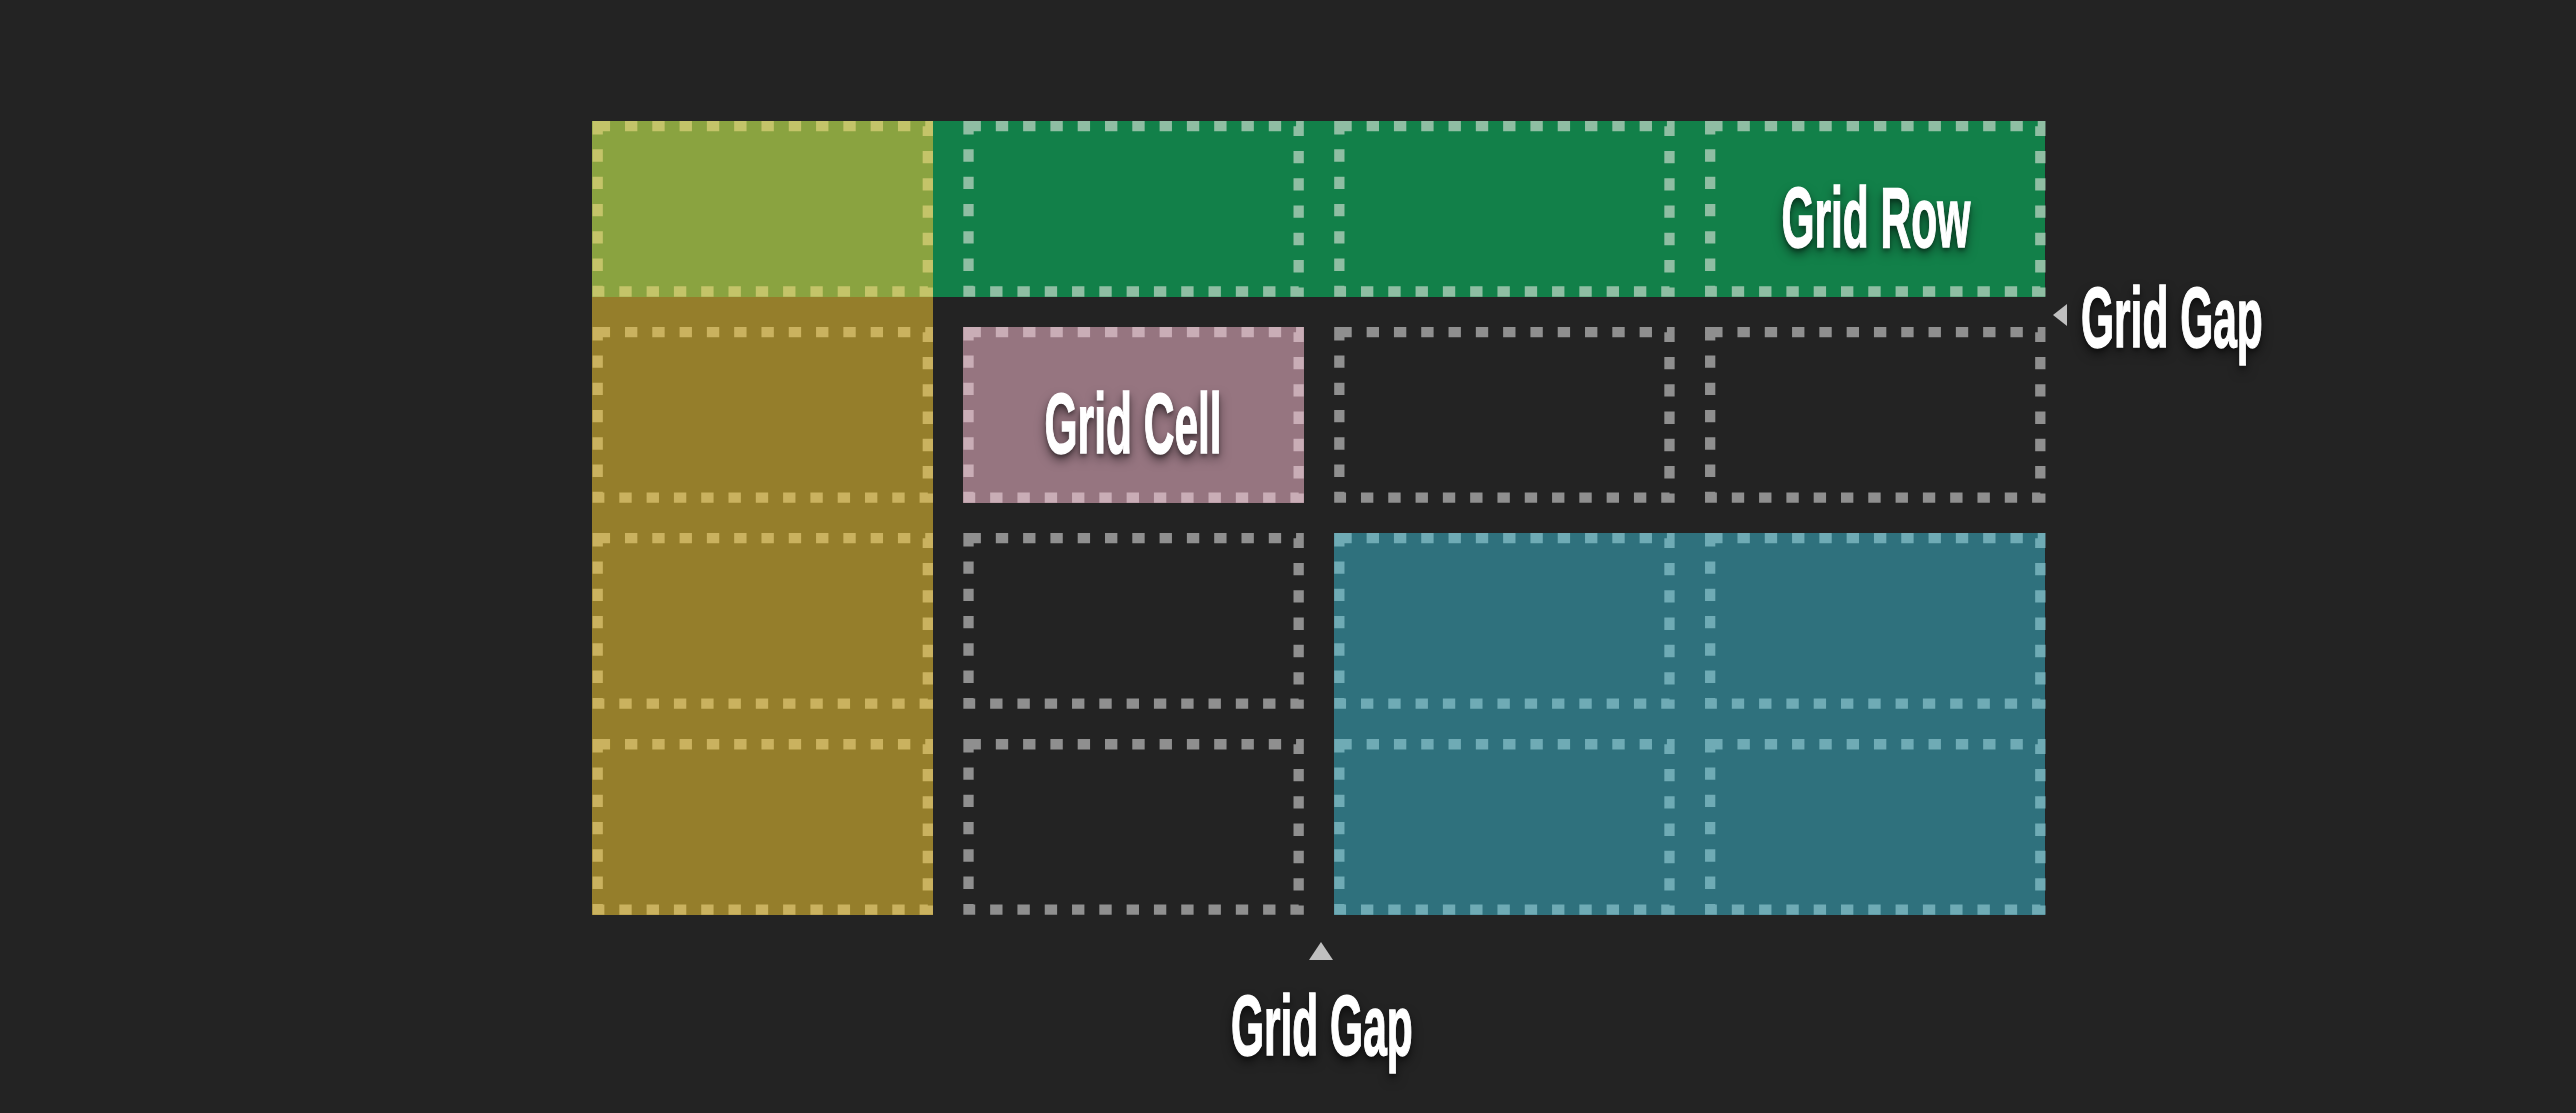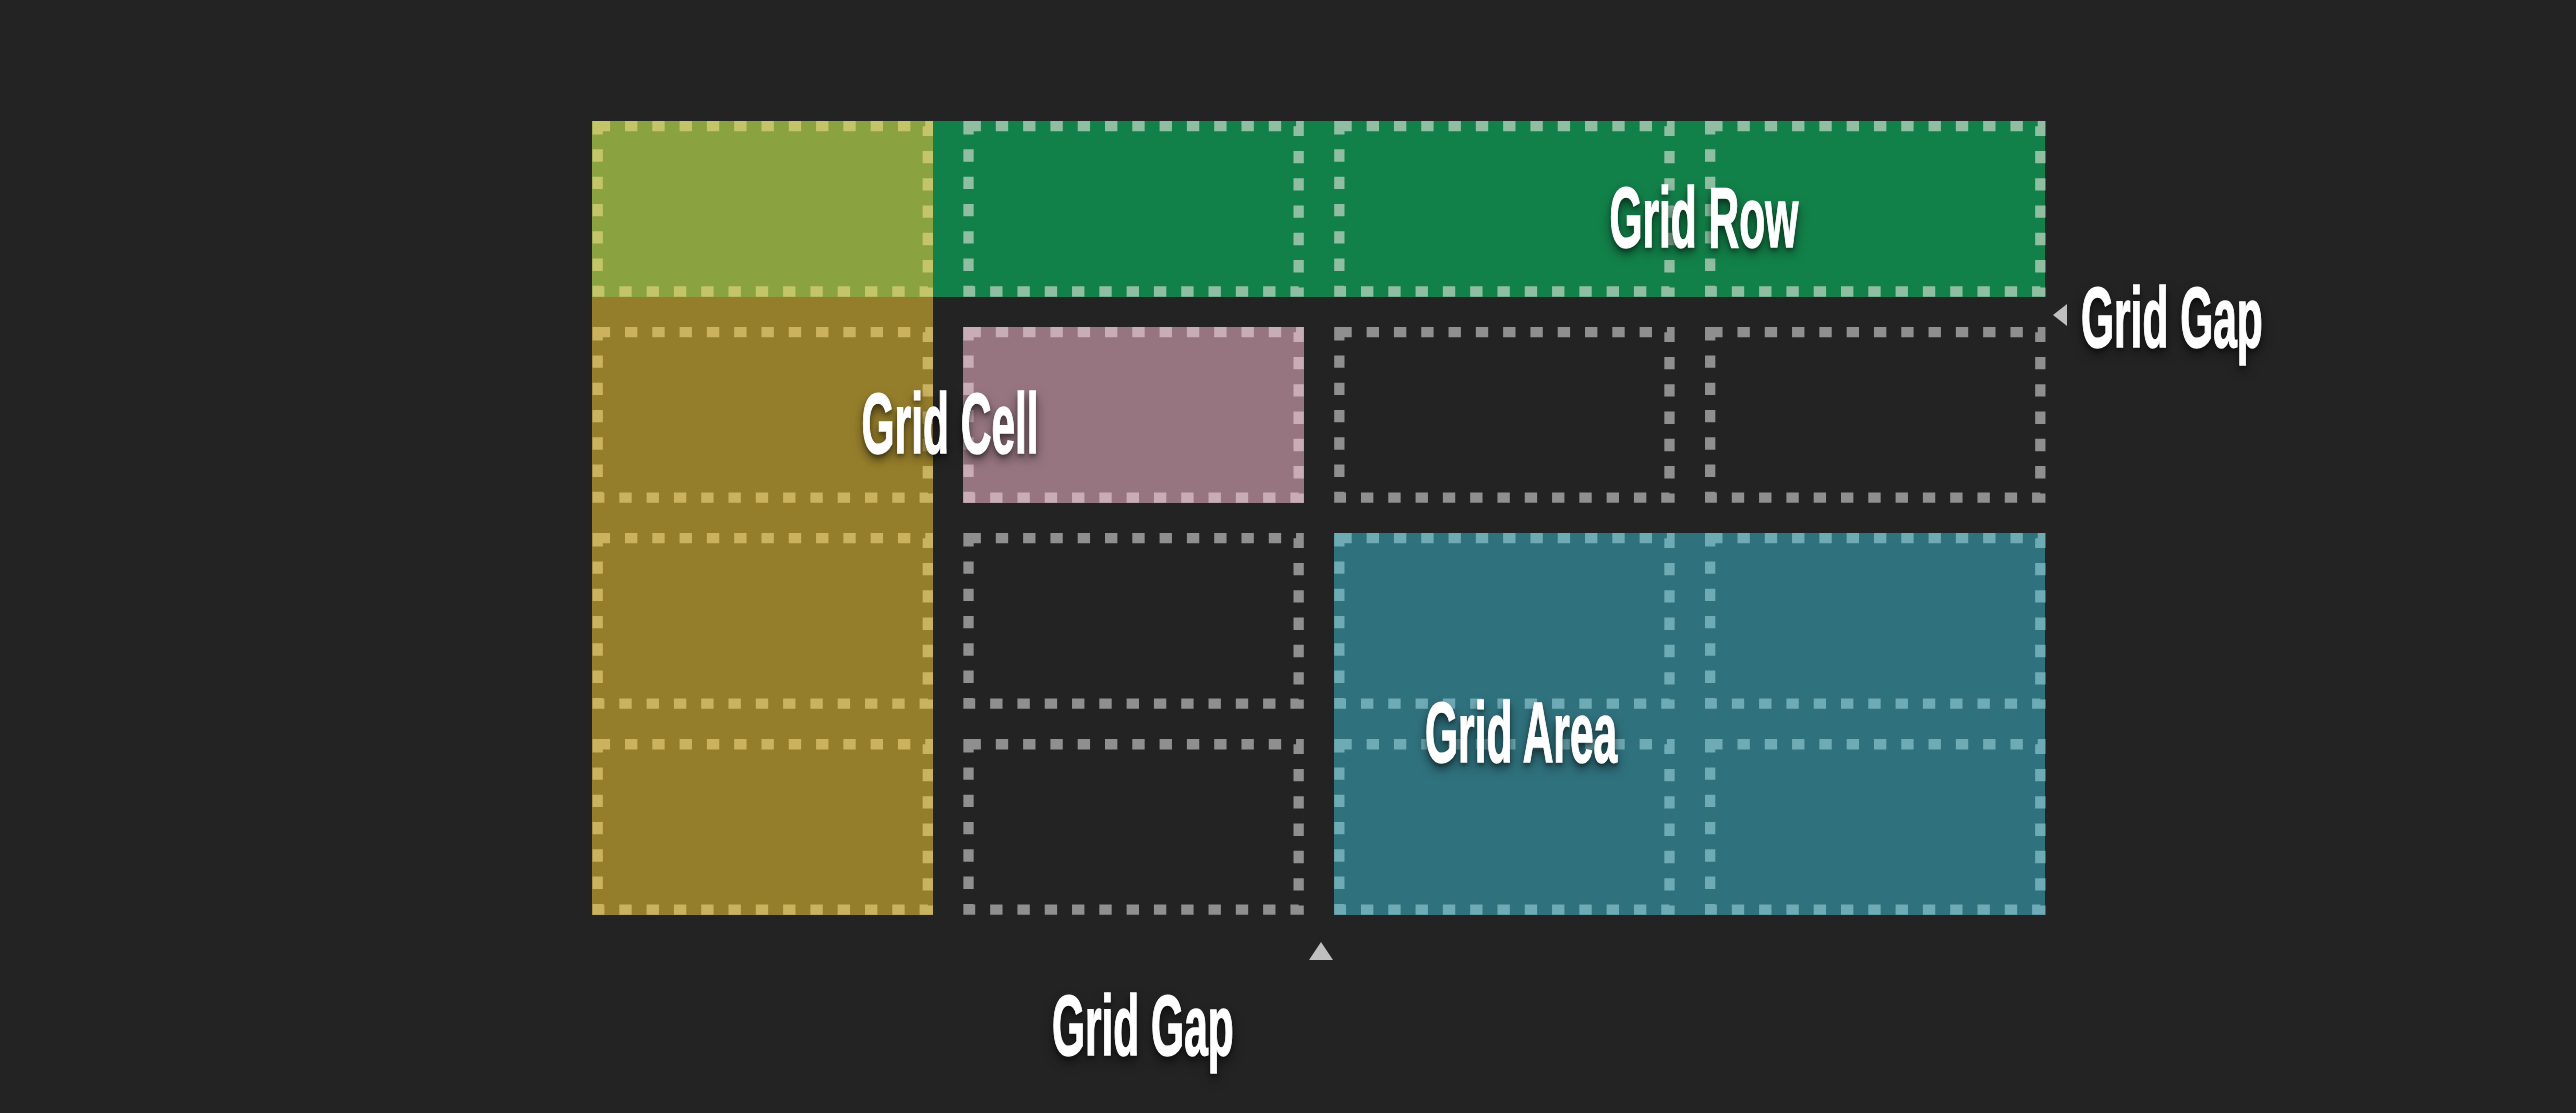--- a/index.html
+++ b/index.html
@@ -25,21 +25,21 @@
     left: 0;
     top: 0;
   }
   
   .lbl {
     position: absolute;
     width: 721px;
     height: 124px;
     display: flex;
     align-items: center;
-    justify-content: flex-start;
+    justify-content: center;
     pointer-events: none;
   }
   .lbl span {
     display: block;
     font-weight: bold;
     font-size: 85px;
     line-height: 1;
     white-space: nowrap;
     color: #ffffff;
     -webkit-text-stroke: 1.5px #ffffff;
@@ -114,23 +114,20 @@
 
   <div class="lbl" id="lbl-grid-row">
     <span style="color: rgb(255, 255, 255); -webkit-text-stroke: 1.5px rgb(255, 255, 255);">Grid Row</span>
   </div>
 
   <div class="lbl" id="lbl-grid-cell">
     <span style="color: rgb(255, 255, 255); -webkit-text-stroke: 1.5px rgb(255, 255, 255);">Grid Cell</span>
   </div>
 
 
-  <div class="lbl" id="lbl-grid-area">
-    <span style="color: rgb(255, 255, 255); -webkit-text-stroke: 1.5px rgb(255, 255, 255);">Grid Area</span>
-  </div>
 
   <div class="lbl left" id="lbl-grid-gap-right">
     <span style="color: rgb(255, 255, 255); -webkit-text-stroke: 1.5px rgb(255, 255, 255);">Grid Gap</span>
   </div>
 
   <div class="lbl" id="lbl-grid-gap-bottom">
     <span style="color: rgb(255, 255, 255); -webkit-text-stroke: 1.5px rgb(255, 255, 255);">Grid Gap</span>
   </div>
 
   <div class="tri" id="arrow-right" style="border-right-color: rgb(191, 191, 191);"></div>

